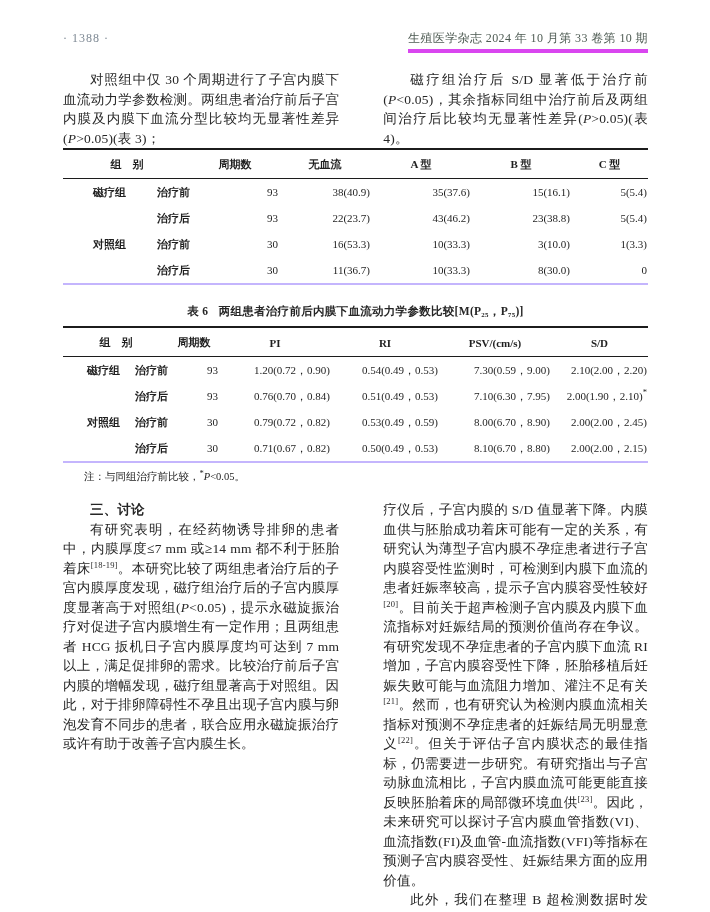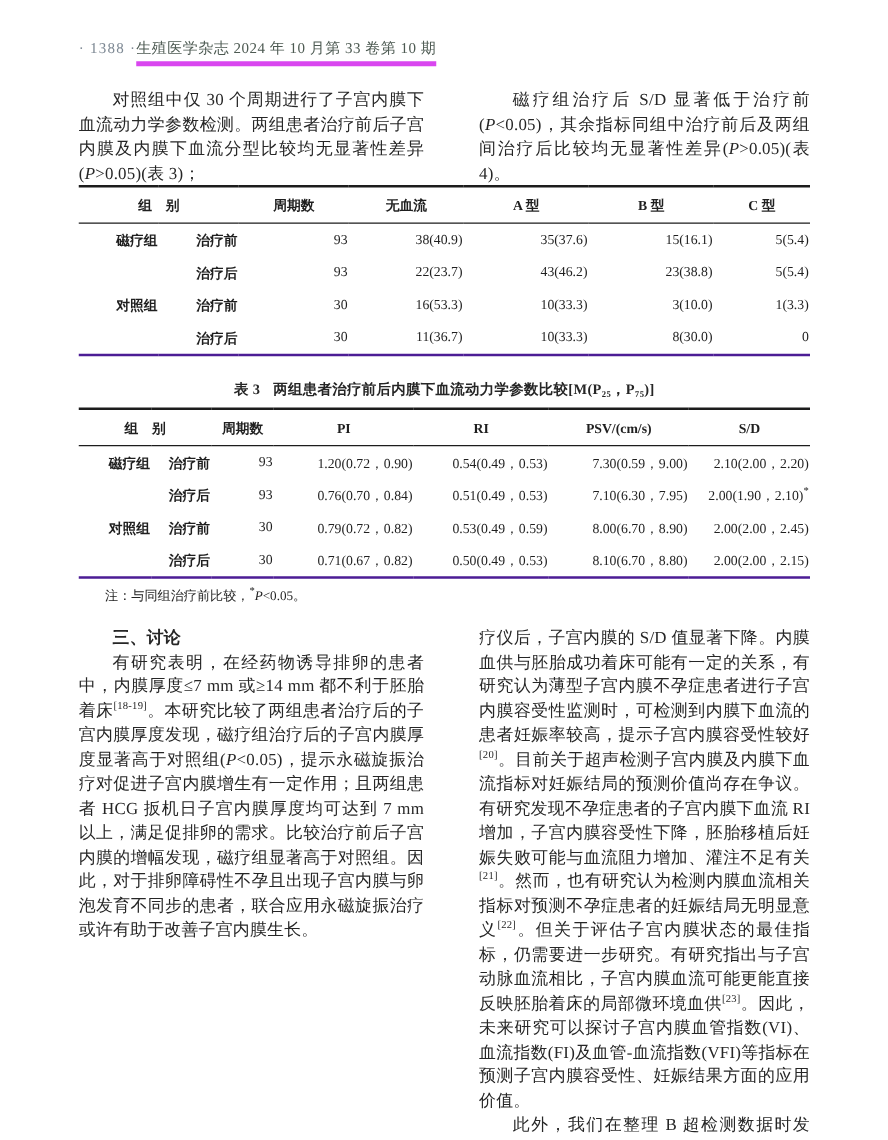--- a/index.html
+++ b/index.html
@@ -4,21 +4,21 @@
 <style>
   * { margin: 0; padding: 0; box-sizing: border-box; }
   html,body { background: #ffffff; }
   .page {
     width: 710px; height: 912px; background: #fff; overflow: hidden;
     padding: 30px 62px 0 63px; position: relative;
     font-family: "Liberation Serif", "DejaVu Serif", serif;
     color: #262626;
   }
   .page-header {
-    display: flex; align-items: baseline;
+    display: flex; justify-content: space-between; align-items: baseline;
     font-size: 12px; margin-bottom: 17px;
   }
   .page-no { color: #7d8893; letter-spacing: 1px; }
   .journal { color: #4d5a52; border-bottom: 4px solid #d946ef; padding-bottom: 2px; letter-spacing: 0.4px; }
   .two-col { display: flex; justify-content: space-between; gap: 44px; }
   .col-l { width: 288px; }
   .col-r { width: 276px; }
   .para, .d-heading {
     font-size: 13.5px; line-height: 19.5px; text-align: justify;
     letter-spacing: 0.2px;
@@ -26,21 +26,21 @@
   .para.indent { text-indent: 2em; }
   sup { font-size: 8.5px; line-height: 0; vertical-align: super; }
   .table-caption {
     text-align: center; font-weight: bold; font-size: 11.5px;
     margin-top: 19px; margin-bottom: 7px; letter-spacing: 0.3px;
   }
   .caption-label { margin-right: 0.9em; }
   table.data-table {
     width: 100%; border-collapse: collapse; table-layout: fixed;
     font-size: 11px; color: #1f1f1f;
-    border-top: 2px solid #1c1c1c; border-bottom: 2px solid #4c1d95;
+    border-top: 2px solid #1c1c1c; border-bottom: 2px solid #c4b5fd;
   }
   .data-table th {
     font-weight: bold; padding: 7px 1px 6px; text-align: center;
     border-bottom: 1px solid #1c1c1c;
   }
   .data-table td { text-align: right; padding: 5.5px 1px; white-space: nowrap; }
   .data-table td.c0, .data-table td.c1 { font-weight: bold; }
   .table-note { font-size: 10.5px; margin-top: 7px; padding-left: 21px; color: #222; }
   .discussion { margin-top: 16px; }
   .d-heading { font-weight: bold; text-indent: 2em; }
@@ -122,21 +122,21 @@
             <td class="c4">10(33.3)</td>
             <td class="c5">8(30.0)</td>
             <td class="c6">0</td>
           </tr>
         </tbody>
       </table>
   </section>
 
   <section>
     <div class="table-caption">
-      <span class="caption-label">表 3</span><span>两组患者治疗前后内膜下血流动力学参数比较[M(P₂₅，P₇₅)]</span>
+      <span class="caption-label">表 6</span><span>两组患者治疗前后内膜下血流动力学参数比较[M(P₂₅，P₇₅)]</span>
     </div>
     <table class="data-table" data-table="table4">
         <colgroup>
           <col style="width: 58px;">
           <col style="width: 48px;">
           <col style="width: 50px;">
           <col style="width: 112px;">
           <col style="width: 108px;">
           <col style="width: 112px;">
           <col style="width: 97px;">

